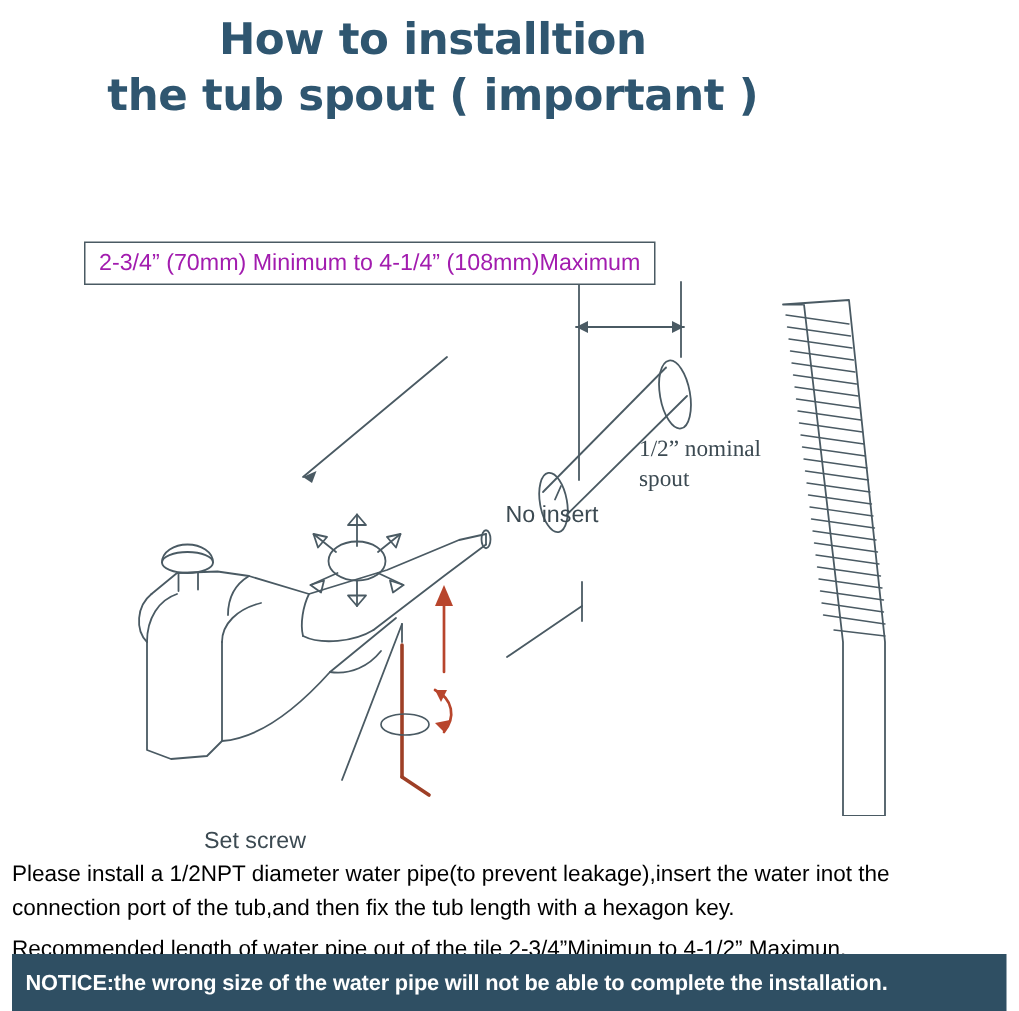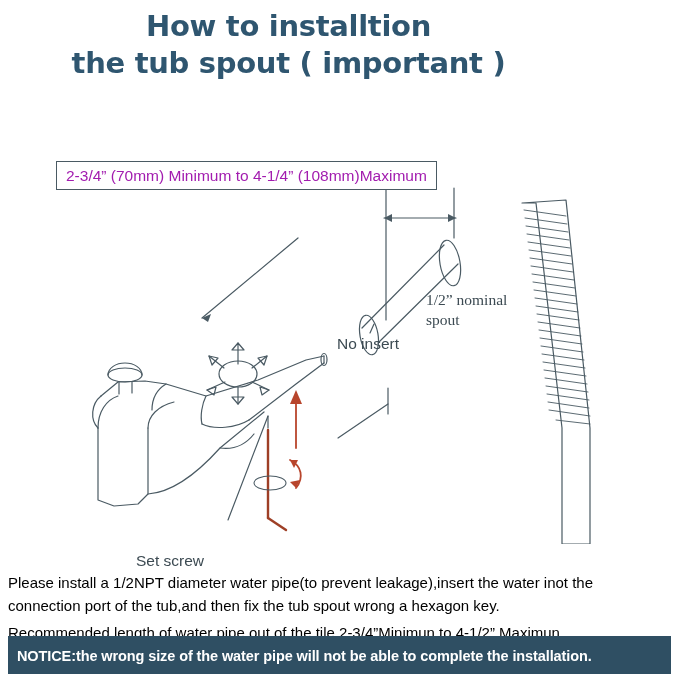--- a/index.html
+++ b/index.html
@@ -227,20 +227,20 @@
       <span>spout</span>
     </div>
 
     <div class="annot noburrs">No insert</div>
     <div class="annot setscrew">Set screw</div>
   </div>
 
   <div class="body-text">
     <p>
       <span>Please install a 1/2NPT diameter water pipe(to prevent leakage),insert the water inot the</span><br>
-      <span>connection port of the tub,and then fix the tub spout wrong a hexagon key.</span>
+      <span>connection port of the tub,and then fix the tub length with a hexagon key.</span>
     </p>
     <p>Recommended length of water pipe out of the tile 2-3/4”Minimun to 4-1/2” Maximun.</p>
   </div>
 
   <div class="notice">NOTICE:the wrong size of the water pipe will not be able to complete the installation.</div>
 
 </div>
 
 </body></html>

